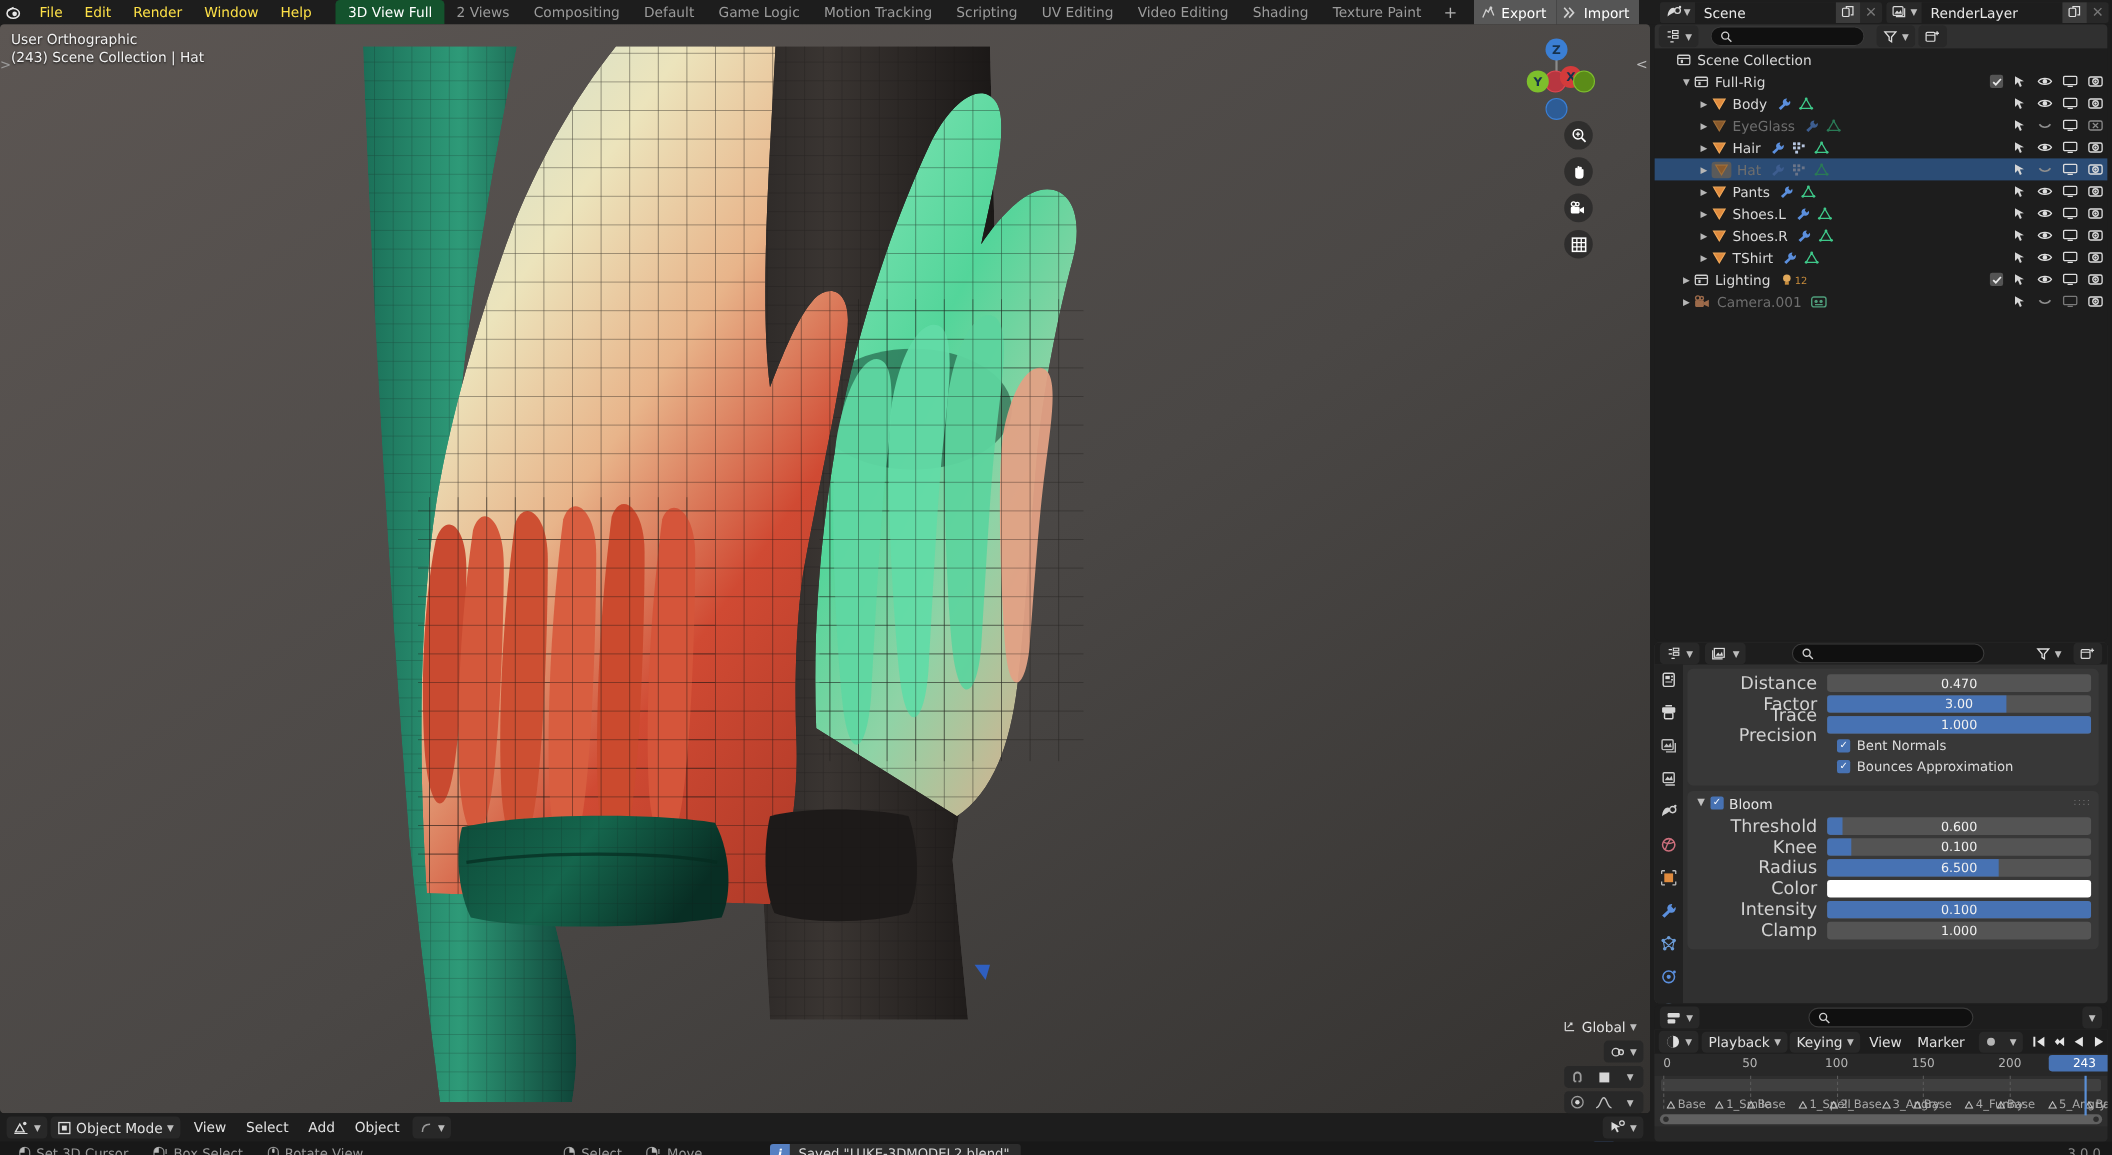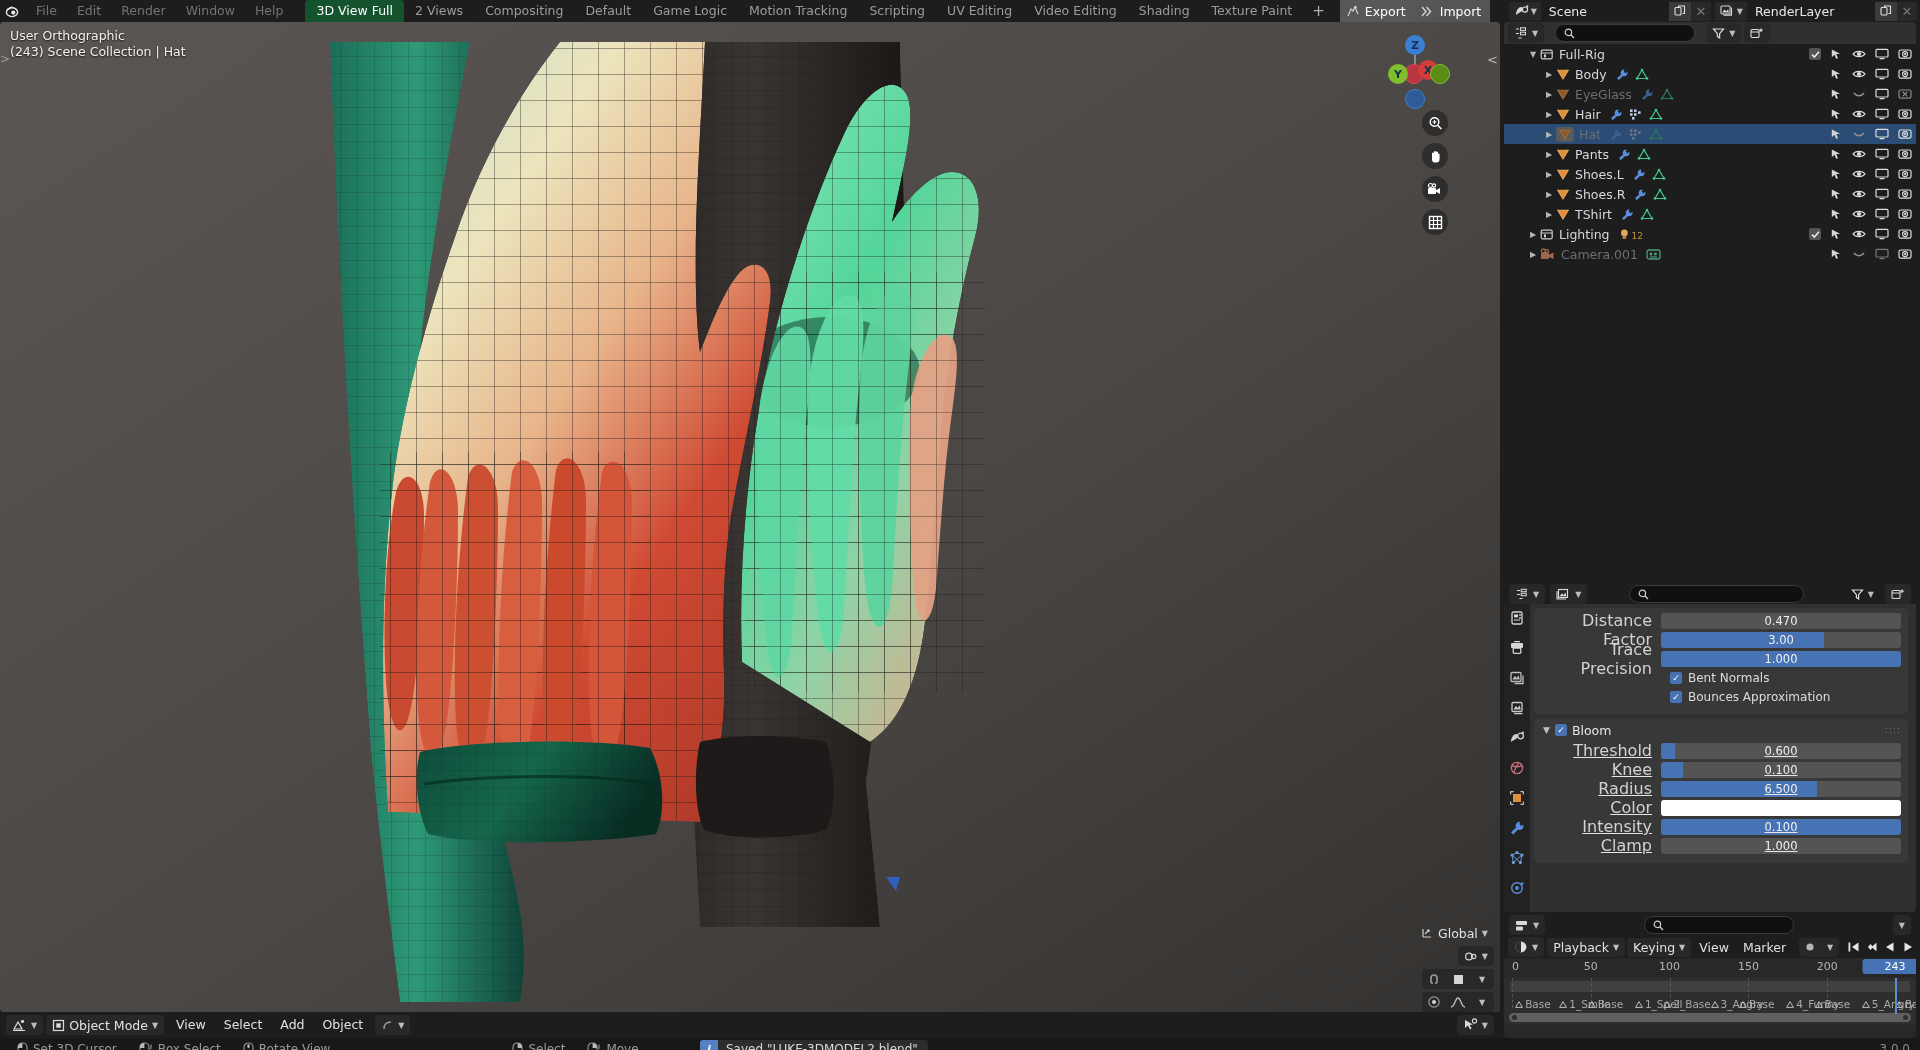--- a/index.html
+++ b/index.html
@@ -11,21 +11,21 @@
     -webkit-font-smoothing:antialiased;
   }
   .app { position:relative; width:1920px; height:1050px; }
 
   
   .topbar {
     position:absolute; left:0; top:0; width:1920px; height:22px;
     background:#1d1d1d; display:flex; align-items:center;
   }
   .blender-logo { width:26px; height:22px; display:flex; align-items:center; justify-content:center; }
-  .menu-item { padding:0 10px; height:22px; line-height:22px; color:#737373; font-size:12.5px; cursor:default; }
+  .menu-item { padding:0 10px; height:22px; line-height:22px; color:#fde047; font-size:12.5px; cursor:default; }
   .ws-tabs { display:flex; align-items:flex-end; height:22px; margin-left:12px; }
   .ws-tab {
     padding:0 11px; height:22px; line-height:22px; font-size:12.5px;
     color:#9c9c9c; cursor:default; border-radius:4px 4px 0 0;
   }
   .ws-tab.active { background:#14532d; color:#ffffff; }
   .ws-plus { padding:0 9px; color:#b0b0b0; font-size:15px; line-height:22px; }
   .ie-group { display:flex; align-items:center; margin-left:6px; height:18px; }
   .ie-btn {
     display:flex; align-items:center; gap:5px; height:32px;
@@ -586,20 +586,31 @@
       </div>
       <div class="hdr-btn">
         <svg width="14" height="13" viewBox="0 0 14 13">
             <rect x="1" y="2.5" width="8" height="8" rx="1" fill="none" stroke="#ddd" stroke-width="1.1"></rect>
             <path d="M1 5 H9" stroke="#ddd" stroke-width="1"></path>
             <path d="M11 1.5 V5 M9.3 3.2 H12.7" stroke="#ddd" stroke-width="1.2"></path>
           </svg>
       </div>
     </div>
     <div class="ol-rows" id="olrows">
+        <div class="ol-row">
+          <div class="disclosure"></div>
+    <span style="display:flex;align-items:center;margin-right:5px">
+            <svg width="14" height="13" viewBox="0 0 14 13">
+              <rect x="1.2" y="2.2" width="11" height="8.6" rx="1.2" fill="none" stroke="#cfcfcf" stroke-width="1.2"></rect>
+              <path d="M1.2 5 H12.2" stroke="#cfcfcf" stroke-width="1.1"></path>
+              <rect x="4" y="6.4" width="2" height="3" fill="#cfcfcf"></rect>
+            </svg>
+          </span>
+    <span class="ol-label">Scene Collection</span>
+        </div>
         <div class="ol-row" style="padding-left: 22px;">
           <div class="disclosure">▼</div>
     <span style="display:flex;align-items:center;margin-right:5px;">
             <svg width="14" height="13" viewBox="0 0 14 13">
               <rect x="1.2" y="2.2" width="11" height="8.6" rx="1.2" fill="none" stroke="#cfcfcf" stroke-width="1.2"></rect>
               <path d="M1.2 5 H12.2" stroke="#cfcfcf" stroke-width="1.1"></path>
               <rect x="4" y="6.4" width="2" height="3" fill="#cfcfcf"></rect>
             </svg>
           </span>
     <span class="ol-label">Full-Rig</span>
@@ -1318,21 +1329,21 @@
     </div>
             </div>
         </div>
         <div class="panel" style="padding-top:2px;">
           <div class="panel-title">
             <span class="pt-chev">▼</span>
             <span class="cb">✓</span>
             <span class="pt-label">Bloom</span>
             <span class="pt-dots">::::</span>
           </div>
-          <div id="bloomFields" style="margin-top:3px;text-decoration:underline;">
+          <div id="bloomFields" style="margin-top:3px;">
               <div class="prow">
     <div class="plabel">Threshold</div>
     <div class="pfield">
       <div class="pfill" style="width:6%"></div>
       <div class="pval">0.600</div>
     </div>
   </div>
               <div class="prow">
     <div class="plabel">Knee</div>
     <div class="pfield">

